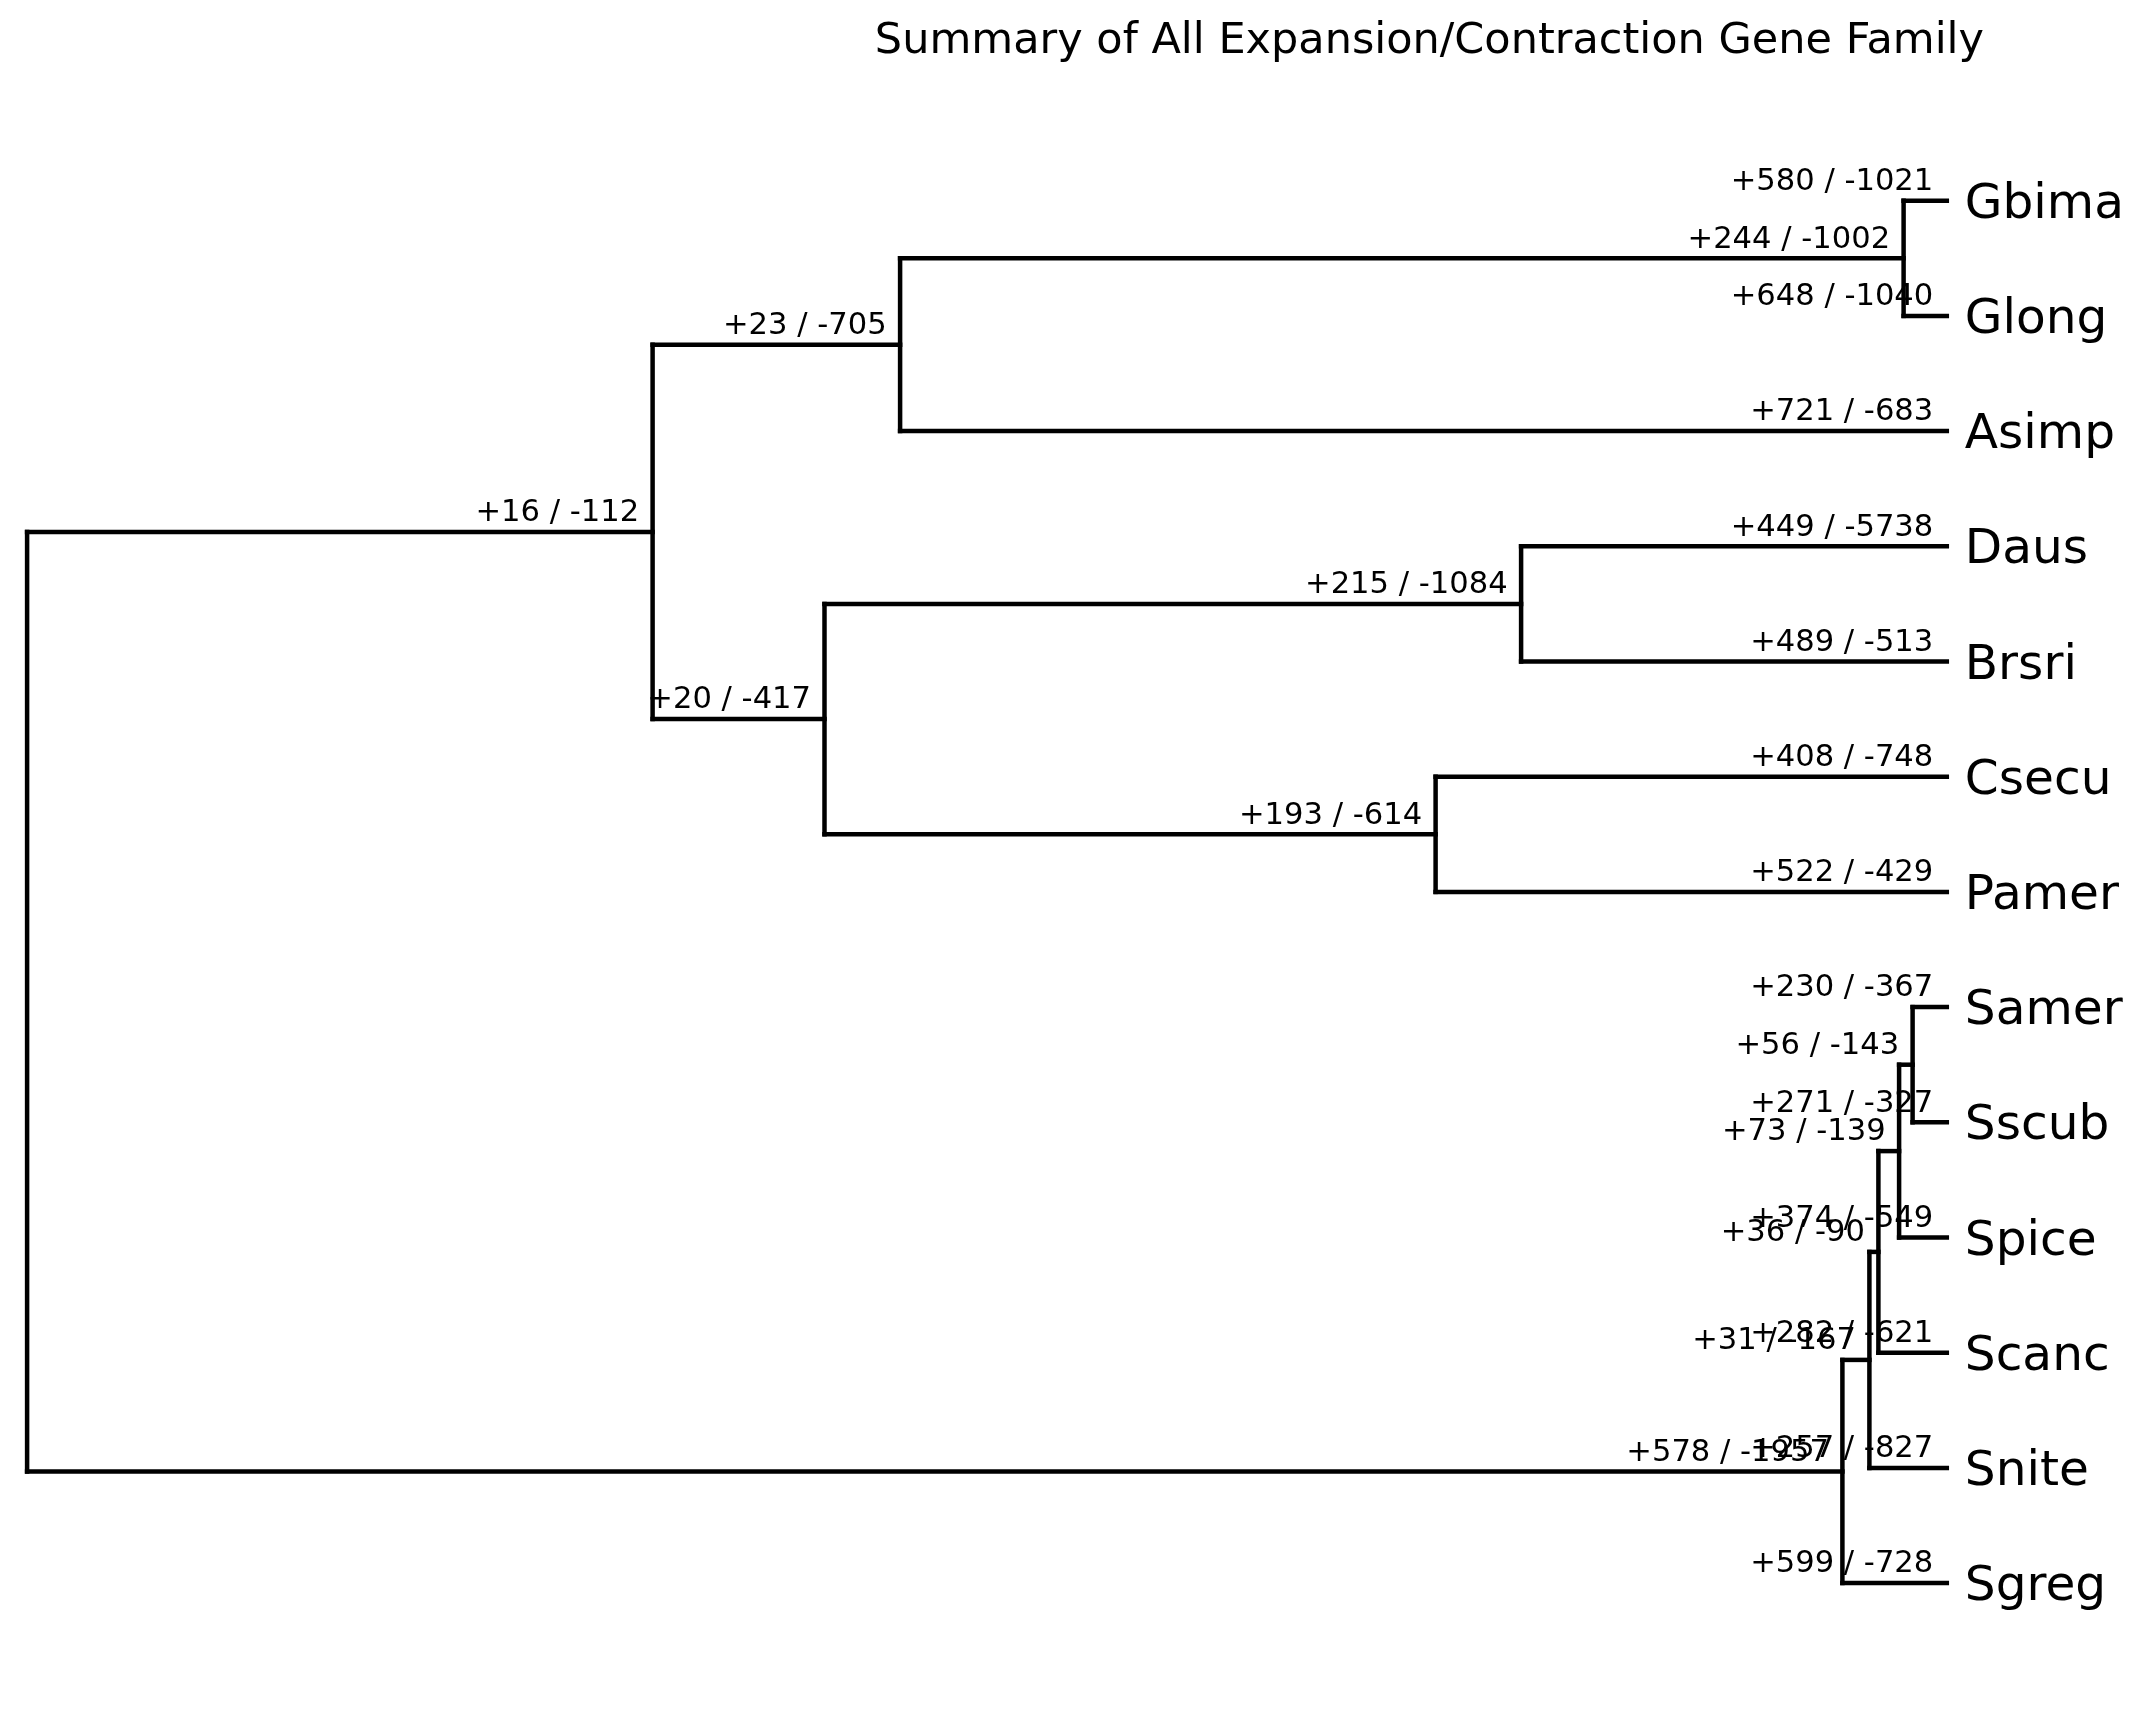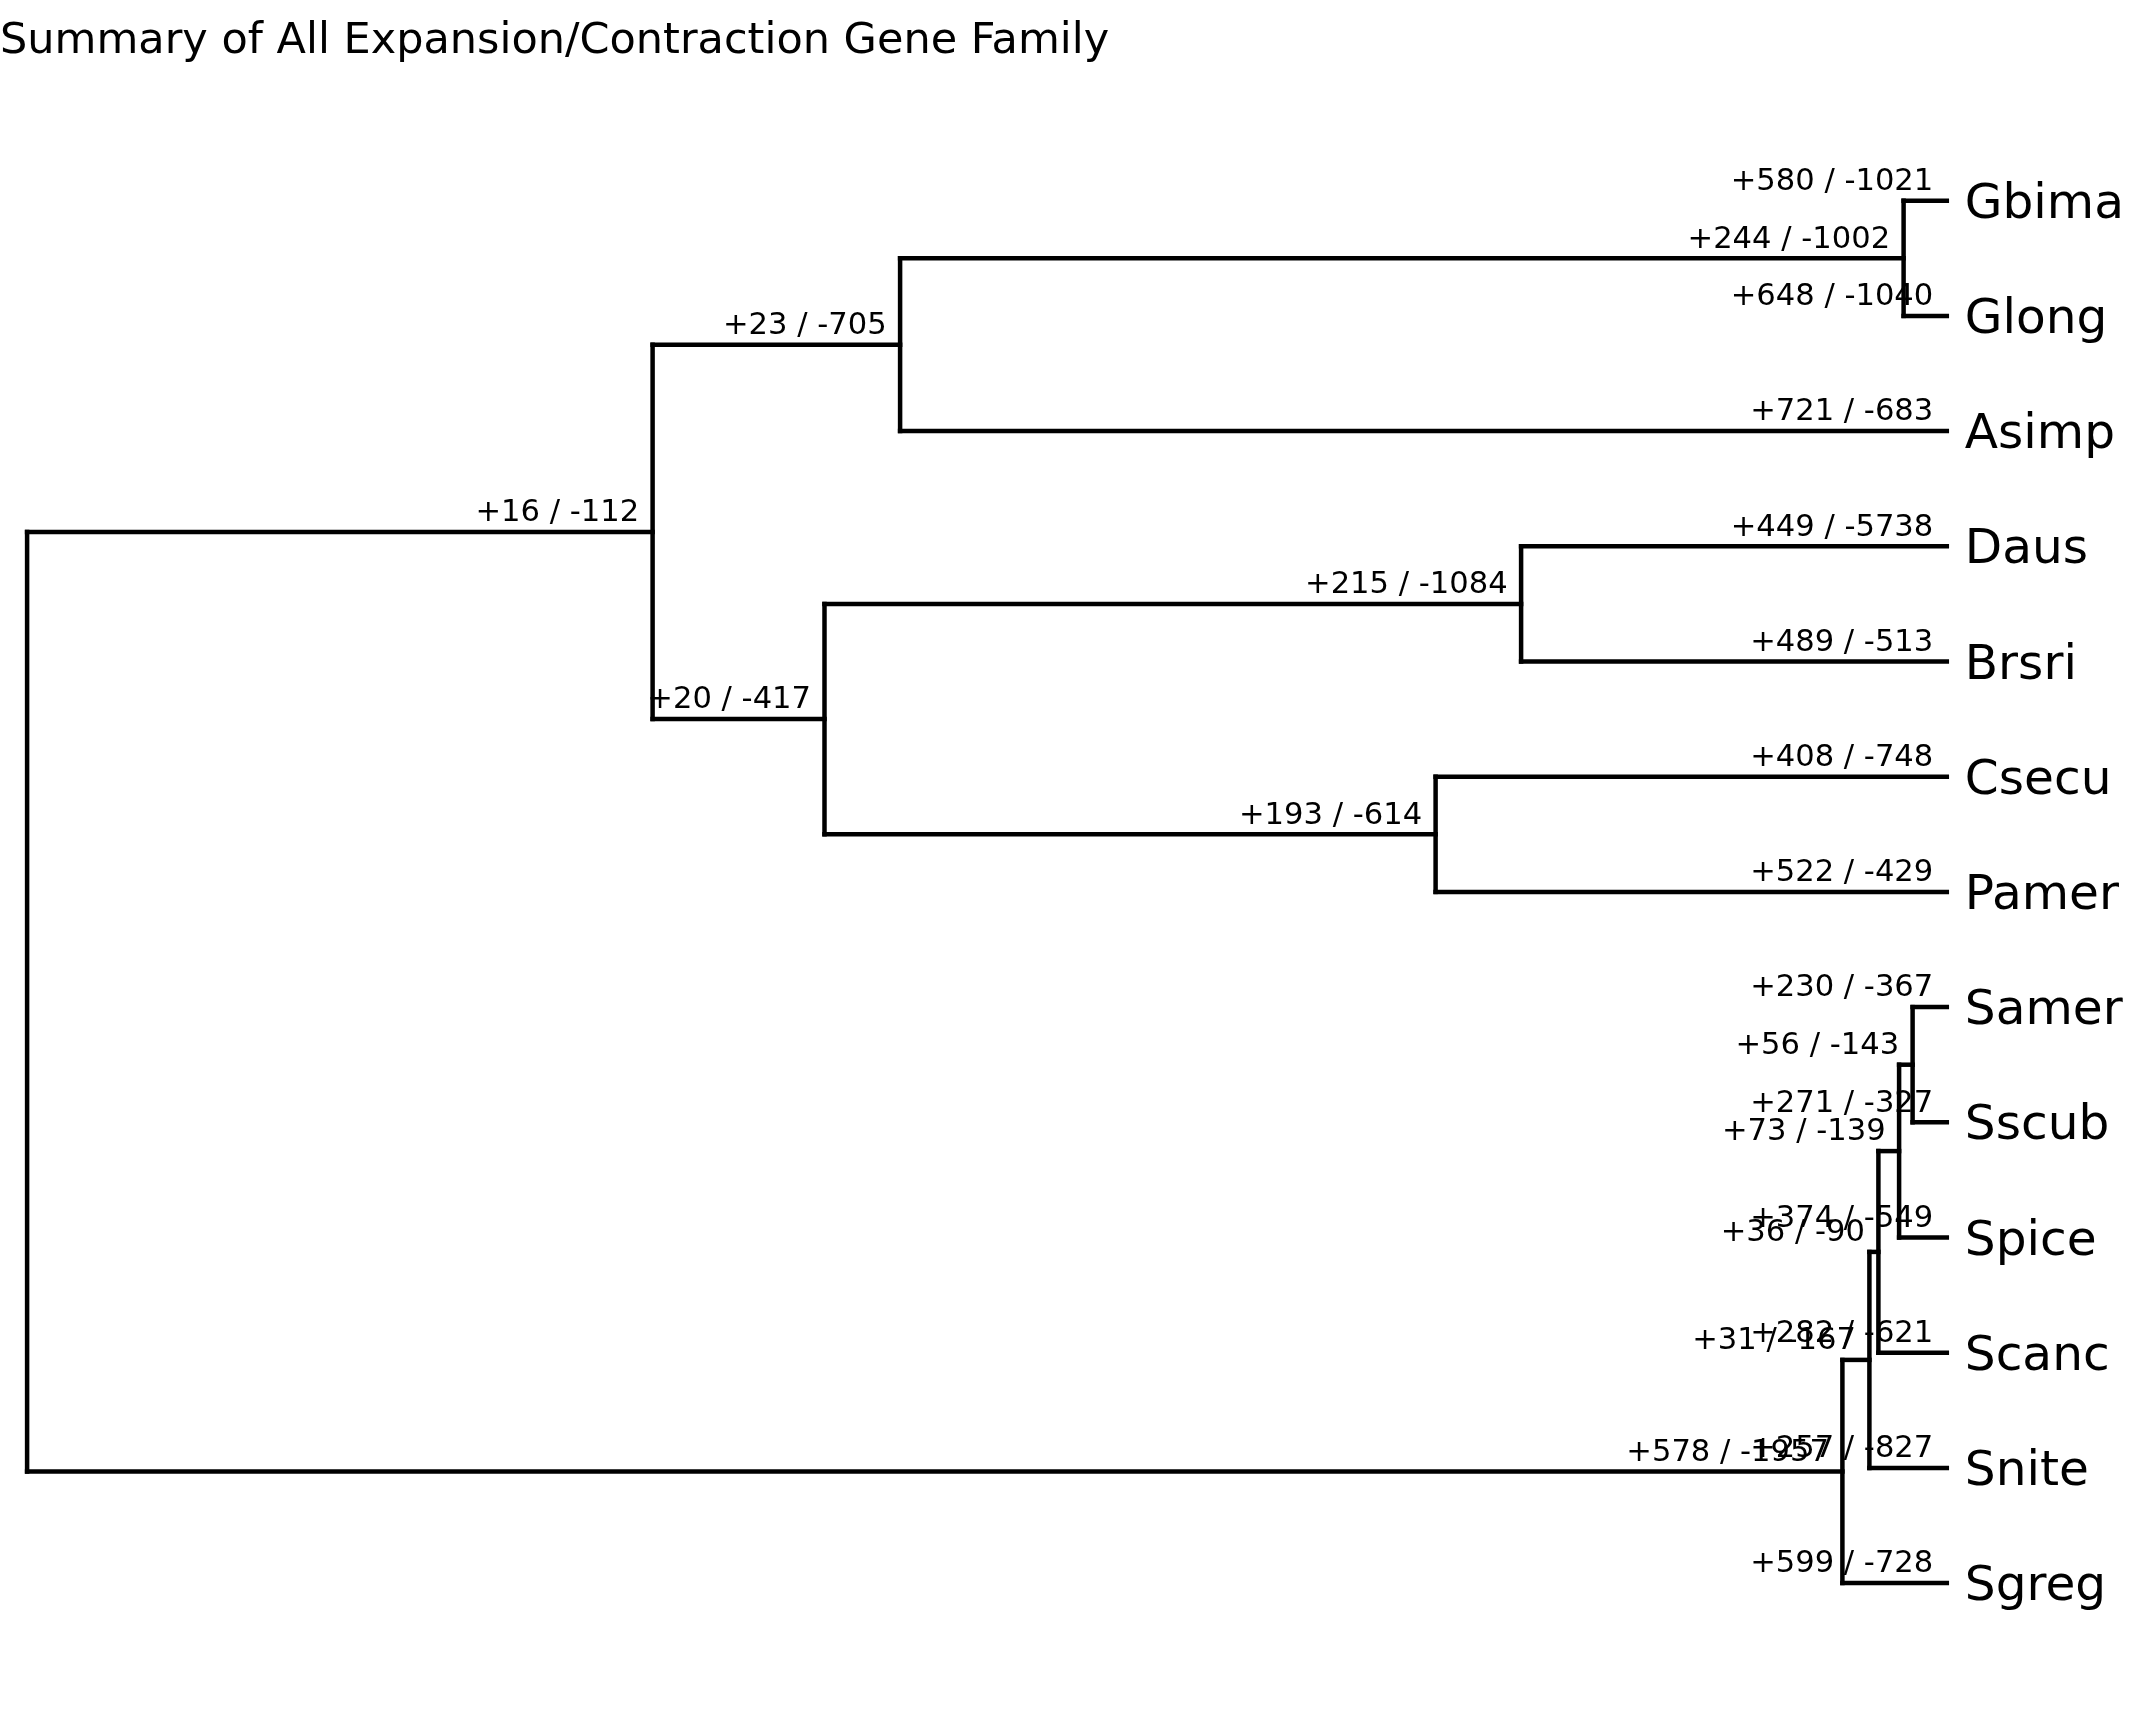--- a/index.html
+++ b/index.html
@@ -15,21 +15,21 @@
     position: relative;
     width: 2135px;
     height: 1728px;
     background: #ffffff;
   }
   .figure-title {
     position: absolute;
     top: 12.6px;
     left: 0;
     width: 1984px;
-    text-align: left;
+    text-align: right;
     font-size: 43px;
     color: #000000;
     white-space: nowrap;
   }
   .tree-svg {
     position: absolute;
     top: 0;
     left: 0;
   }
   .tree-svg text {

